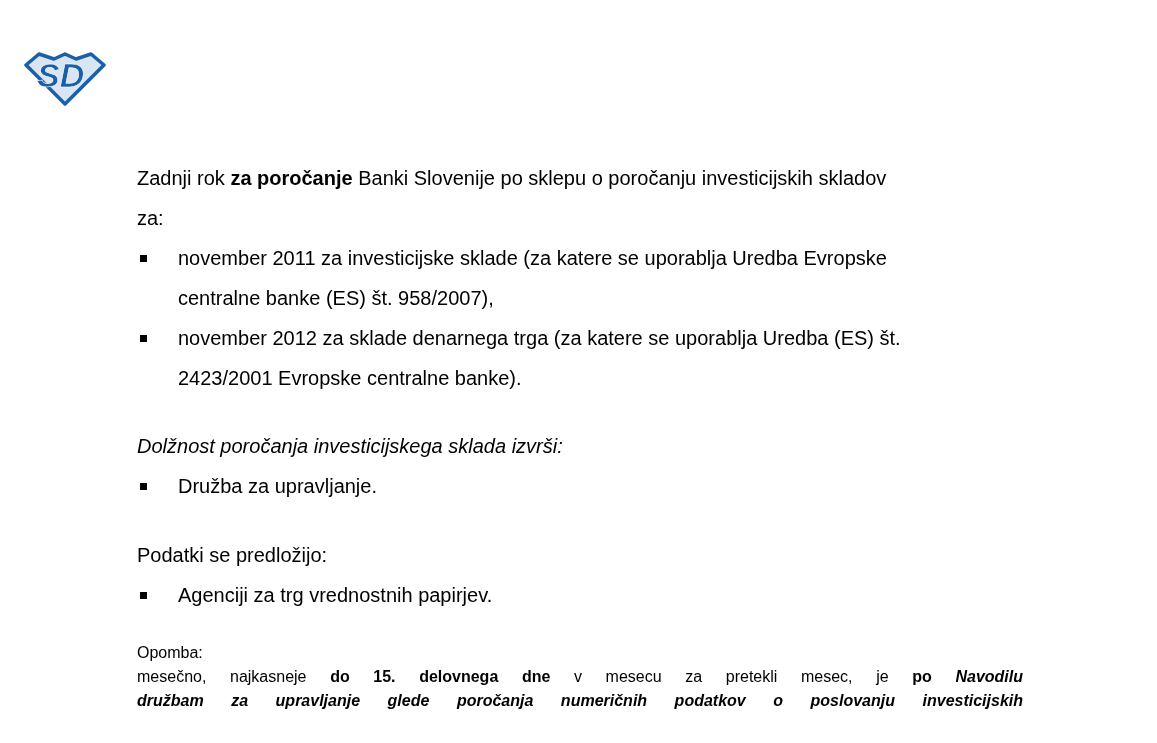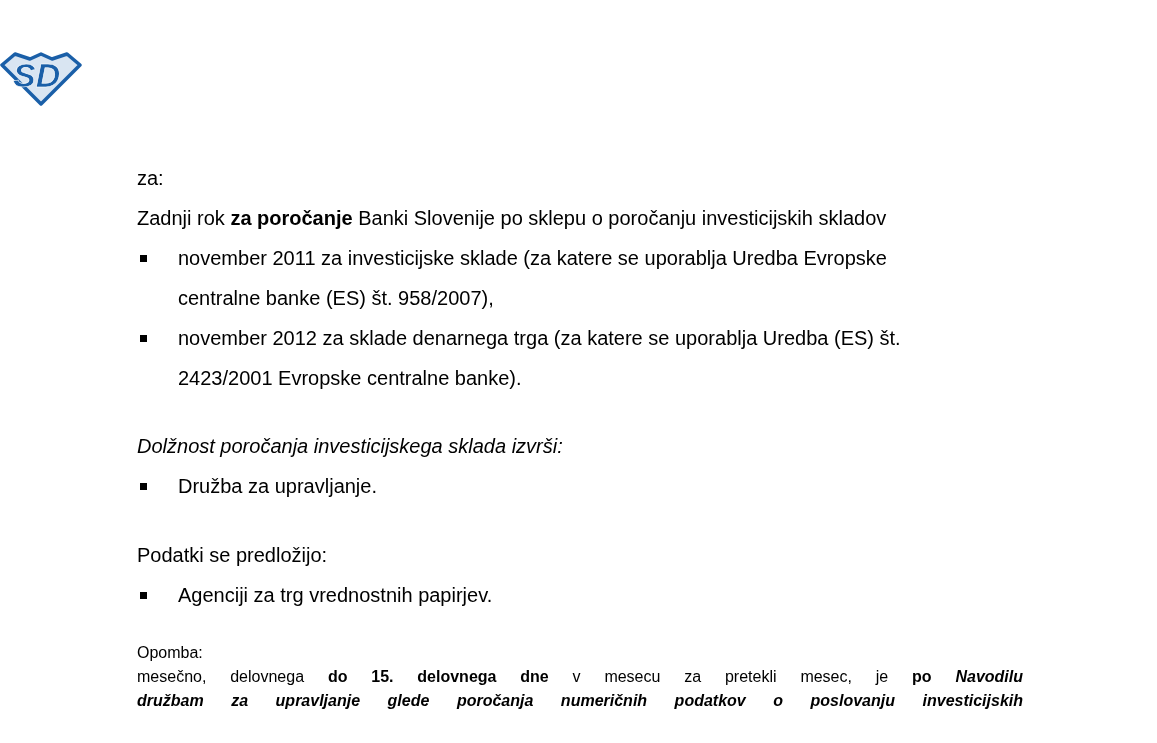--- a/index.html
+++ b/index.html
@@ -4,21 +4,21 @@
 <style>
   * { margin: 0; padding: 0; box-sizing: border-box; }
   html, body { width: 1157px; height: 743px; overflow: hidden; background: #ffffff; }
   body {
     font-family: "Liberation Sans", sans-serif;
     color: #000000;
     position: relative;
   }
   .logo {
     position: absolute;
-    left: 0;
+    left: 24px;
     top: 50px;
     width: 82px;
     height: 56px;
   }
   .content {
     position: absolute;
     left: 137px;
     top: 158px;
     width: 886px;
   }
@@ -64,22 +64,22 @@
 
 <div class="logo">
   <svg width="82" height="56" viewBox="0 0 82 56" xmlns="http://www.w3.org/2000/svg">
     <polygon points="2,15 15,4 30,9 41,4 52,9 67,4 80,15 41,54" fill="#d9e5f2" stroke="#1a5fa8" stroke-width="3.5" stroke-linejoin="round"></polygon>
     <text x="13" y="37" font-family="Liberation Sans, sans-serif" font-size="34" font-weight="bold" font-style="italic" fill="#1a5fa8" stroke="#ffffff" stroke-width="0.6">SD</text>
   </svg>
 </div>
 
 <div class="content">
 
+  <div class="main-line"><span>Zadnji rok </span><span class="bold">za poročanje</span><span> Banki Slovenije po sklepu o poročanju investicijskih skladov</span></div>
   <div class="main-line">za:</div>
-  <div class="main-line"><span>Zadnji rok </span><span class="bold">za poročanje</span><span> Banki Slovenije po sklepu o poročanju investicijskih skladov</span></div>
 
   <div class="bullet-row">
     <div class="bullet-marker-col">
         <span class="bullet-square"></span>
       </div>
     <div class="bullet-text">
       <div class="main-line">november 2011 za investicijske sklade (za katere se uporablja Uredba Evropske</div>
       <div class="main-line">centralne banke (ES) št. 958/2007),</div>
     </div>
   </div>
@@ -111,17 +111,17 @@
     <div class="bullet-marker-col">
         <span class="bullet-square"></span>
       </div>
     <div class="bullet-text">
       <div class="main-line">Agenciji za trg vrednostnih papirjev.</div>
     </div>
   </div>
 
   <div class="note-block">
     <div class="note-label">Opomba:</div>
-    <div class="note-line"><span>mesečno, delovnega </span><span class="bold">do 15. delovnega dne</span><span> v mesecu za pretekli mesec, je </span><span class="bold">po </span><span class="bi">Navodilu</span></div>
+    <div class="note-line"><span>mesečno, najkasneje </span><span class="bold">do 15. delovnega dne</span><span> v mesecu za pretekli mesec, je </span><span class="bold">po </span><span class="bi">Navodilu</span></div>
     <div class="note-line"><span class="bi">družbam za upravljanje glede poročanja numeričnih podatkov o poslovanju investicijskih</span></div>
   </div>
 
 </div>
 
 </body></html>

